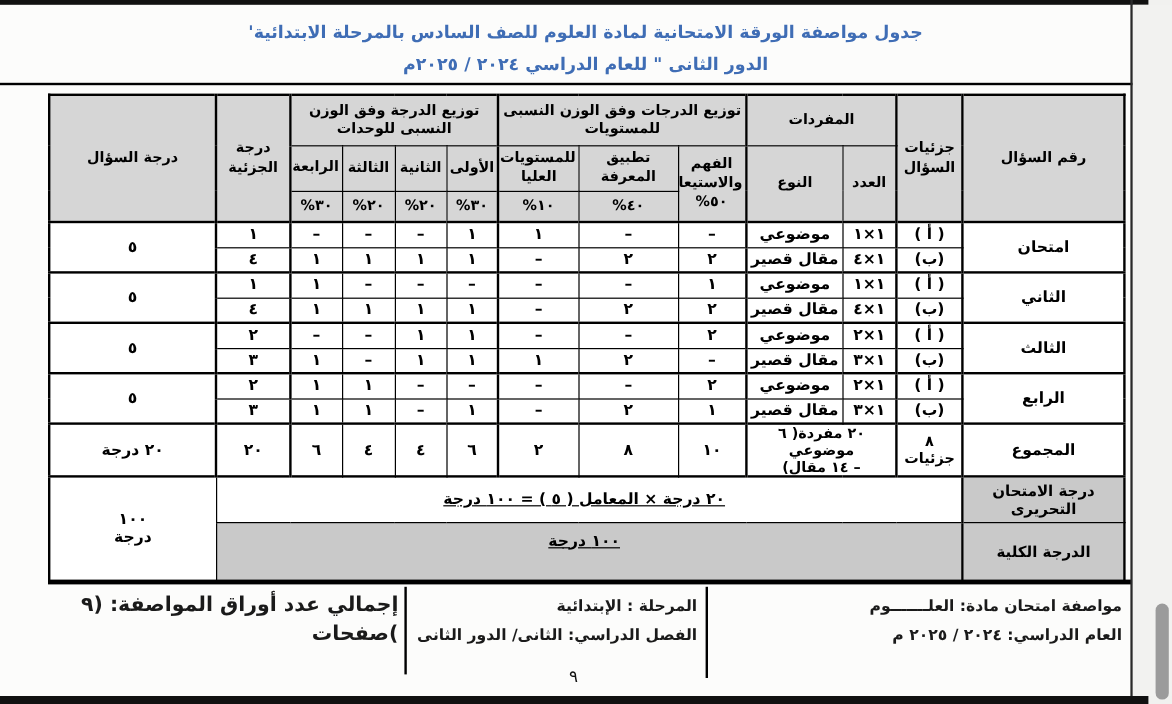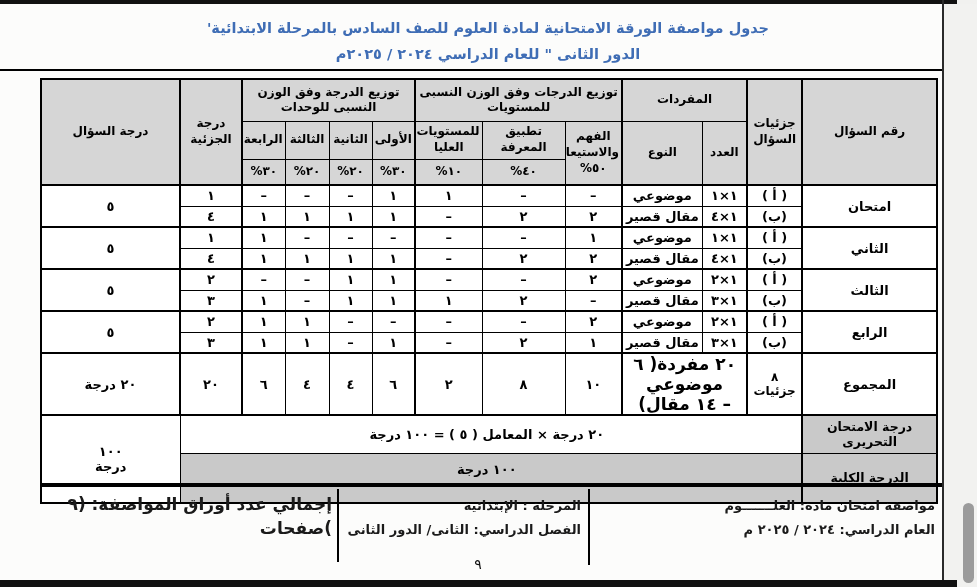--- a/index.html
+++ b/index.html
@@ -25,21 +25,21 @@
   .tl { border-left-width:2.5px !important; }
   tr.tt > td { border-top-width:2.5px; }
   .ml { white-space:pre-line; }
   .ltr { direction:ltr; }
   .qn { font-size:14px; }
   .h1 { height:42px; } .h2 { height:38px; } .h3 { height:26px; }
   .dr > td { height:21px; line-height:1; }
   .sr > td { height:38px; }
   .xr > td { height:38px; } .gr > td { height:50px;text-align:center; }
   .g { background:#c9c9c9 !important;margin-left:20px; }
-  .ar { text-align:left; padding-right:10px !important; }
+  .ar { text-align:left; padding-right:10px !important;text-decoration:underline; }
   .footer-topline { position:absolute; left:40px; top:483px; width:903px; height:4px; background:#000; }
   .fdiv1 { position:absolute; left:337px; top:489px; width:2px; height:73px; background:#000; }
   .fdiv2 { position:absolute; left:588px; top:489px; width:2px; height:76px; background:#000; }
   .fblock { position:absolute; direction:rtl; text-align:right; color:#1a1a1a;
             font-size:13px; font-weight:bold; line-height:24px; }
   .fb-right { left:595px; top:494px; width:340px; }
   .fb-mid { left:343px; top:494px; width:238px; }
   .fb-left { left:45px; top:492px; width:287px; font-size:17px; }
   .pagenum { position:absolute; left:428px; top:556px; width:100px; text-align:center;
              font-size:14px; color:#111; }
@@ -226,21 +226,21 @@
         <td>–</td>
         <td>١</td>
         <td class="tl">١</td>
         <td class="tl">٣</td>
       </tr>
 
       <tr class="tt sr">
         <td class="tl qn">المجموع</td>
         <td class="tl ml" style="font-size:12px">٨
 جزئيات</td>
-        <td colspan="2" class="tl ml" style="font-size:17px">٢٠ مفردة( ٦ موضوعي
+        <td colspan="2" class="tl ml" style="font-size:12px">٢٠ مفردة( ٦ موضوعي
 – ١٤ مقال)</td>
         <td>١٠</td>
         <td>٨</td>
         <td class="tl">٢</td>
         <td>٦</td>
         <td>٤</td>
         <td>٤</td>
         <td class="tl">٦</td>
         <td class="tl">٢٠</td>
         <td>٢٠ درجة</td>

